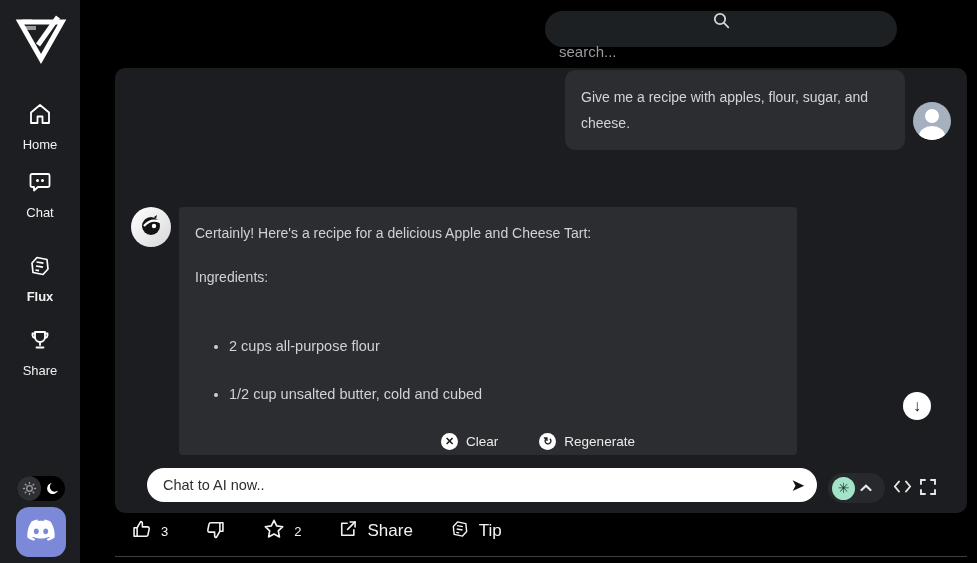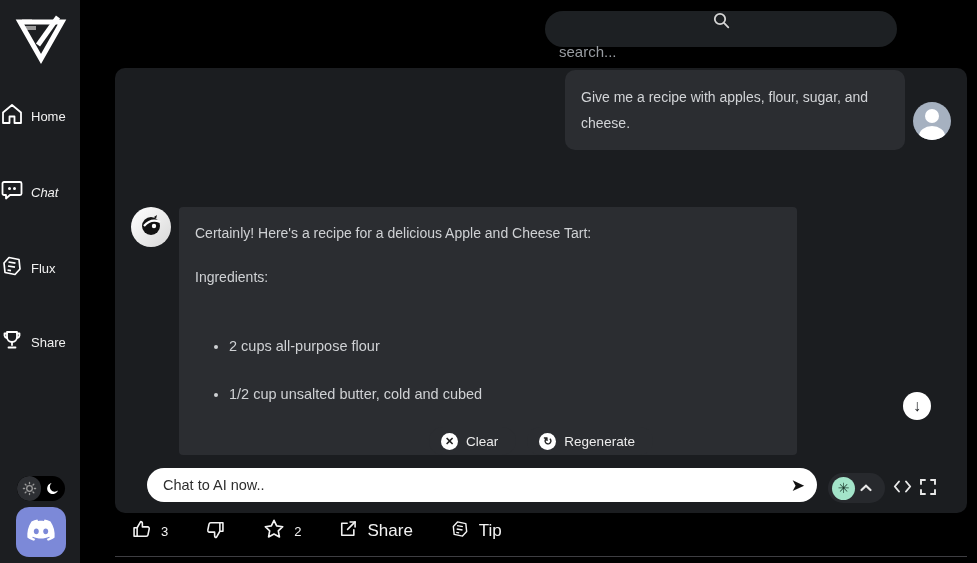--- a/index.html
+++ b/index.html
@@ -5,21 +5,21 @@
   * { margin:0; padding:0; box-sizing:border-box; }
   html,body { width:977px; height:563px; background:#000; overflow:hidden;
     font-family:"Liberation Sans", sans-serif; }
 
   
   .sidebar { position:absolute; left:0; top:0; width:80px; height:563px;
     background:#1c1e21; }
   .brand { position:absolute; left:12px; top:10px; width:58px; height:58px;
     display:flex; align-items:center; justify-content:center; }
   .nav-item { position:absolute; left:0; width:80px; display:flex;
-    flex-direction:row; align-items:center; gap:7px; cursor:pointer; }
+    flex-direction:column; align-items:center; gap:7px; cursor:pointer; }
   .nav-item .lbl { color:#f1f1f1; font-size:13px; }
   .theme-toggle { position:absolute; left:17px; top:476px; width:48px; height:25px;
     background:#000; border-radius:13px; display:flex; overflow:hidden; }
   .theme-half { flex:1; display:flex; align-items:center; justify-content:center; }
   .theme-sun { background:#2d2f33; border-radius:13px; }
   .discord-btn { position:absolute; left:16px; top:507px; width:50px; height:50px;
     background:#7c89d8; border-radius:13px; display:flex; align-items:center;
     justify-content:center; cursor:pointer; }
 
   
@@ -110,32 +110,32 @@
 
   <div class="nav-item" style="top:102px;">
     <span>
       <svg width="24" height="24" viewBox="0 0 24 24" fill="none" stroke="#fff" stroke-width="1.8" stroke-linejoin="round">
         <path d="M3 10.5 L12 3 L21 10.5 V21 H14.5 V14.5 H9.5 V21 H3 Z"></path>
       </svg>
     </span>
     <span class="lbl">Home</span>
   </div>
 
-  <div class="nav-item" style="top:178px;font-style:italic;">
+  <div class="nav-item" style="top:170px;">
     <span>
       <svg width="24" height="24" viewBox="0 0 24 24" fill="none" stroke="#fff" stroke-width="1.8" stroke-linejoin="round">
         <path d="M4 4 H20 A1.5 1.5 0 0 1 21.5 5.5 V15.5 A1.5 1.5 0 0 1 20 17 H10 L6 20.5 V17 H4 A1.5 1.5 0 0 1 2.5 15.5 V5.5 A1.5 1.5 0 0 1 4 4 Z"></path>
         <circle cx="9.5" cy="10.5" r="0.6" fill="#fff"></circle>
         <circle cx="14.5" cy="10.5" r="0.6" fill="#fff"></circle>
       </svg>
     </span>
     <span class="lbl">Chat</span>
   </div>
 
-  <div class="nav-item" style="top:254px;">
+  <div class="nav-item" style="top:254px;font-weight:bold;">
     <span>
       <svg width="24" height="24" viewBox="0 0 24 24" fill="none" stroke="#fff" stroke-width="1.7" stroke-linejoin="round">
         <path d="M9 3.5 L19 5.5 L20 15 L15 20.5 L5 18.5 L4 9 Z"></path>
         <path d="M8.5 8 L15.5 9.2"></path>
         <path d="M8 12 L15 13.2"></path>
         <path d="M7.5 16 L11 16.6"></path>
       </svg>
     </span>
     <span class="lbl">Flux</span>
   </div>

